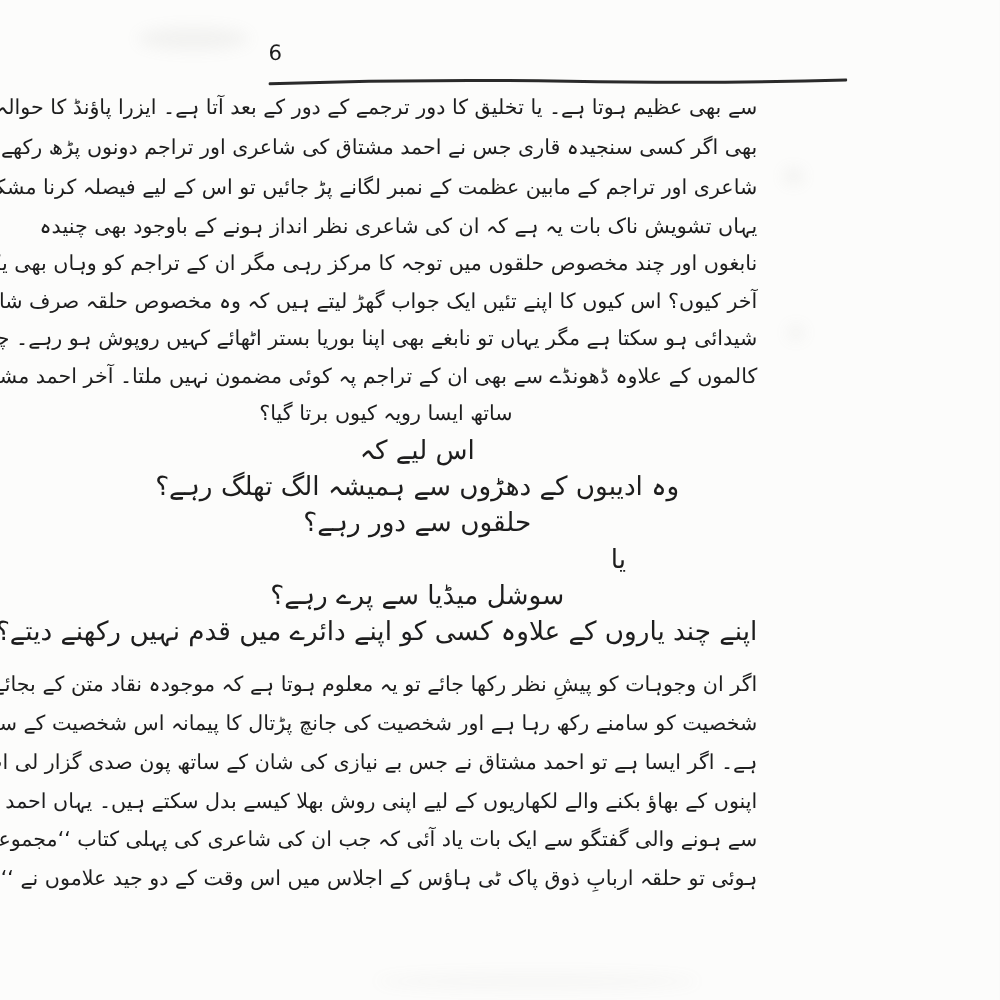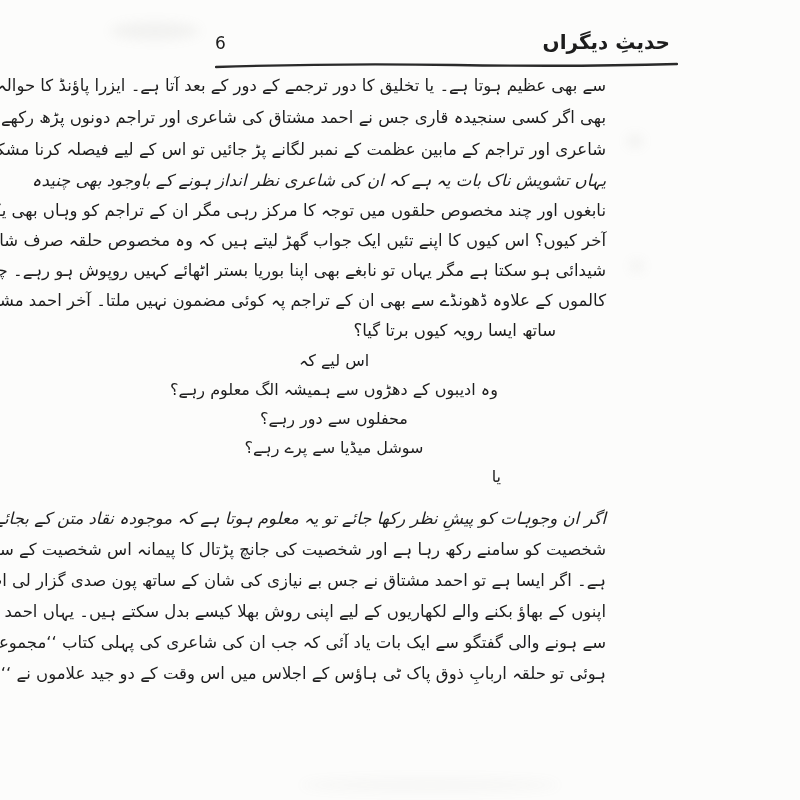--- a/index.html
+++ b/index.html
@@ -36,62 +36,62 @@
   .body-text{
     position:absolute;left:62px;top:70px;width:544px;
     direction:rtl;
   }
   .line{
     direction:rtl;white-space:nowrap;overflow:visible;
     font-size:16.5px;
   }
   .blk-p1,.blk-p2{line-height:32px;height:32px;}
   .blk-p2{line-height:30px;height:30px;}
-  .blk-q{line-height:29px;height:29px;font-size:16px;}
+  .blk-q{line-height:29px;height:29px;font-size:21px;}
   .blk-p3{line-height:31px;height:31px;}
   .gap-before{margin-top:12px;}
 
   .al-justify{text-align:justify;text-align-last:justify;}
-  .al-justify-indent{text-align:justify;text-align-last:justify;padding-left:148px;font-style:italic;}
+  .al-justify-indent{text-align:justify;text-align-last:justify;padding-left:148px;}
   .al-short-end{text-align:right;padding-right:60px;}
-  .al-question-end{text-align:right;padding-right:50px;}
+  .al-question-end{text-align:center;padding-right:50px;}
   .al-center{text-align:center;}
   .al-center-right{text-align:right;padding-right:105px;}
 </style>
 </head>
 <body>
 
 <div class="page">
 
   <div class="smudge s1"></div>
   <div class="smudge s2"></div>
   <div class="smudge s3"></div>
   <div class="smudge s4"></div>
 
-  <div class="hdr-title">حدیثِ دیگراں</div>
   <div class="hdr-num">6</div>
   <svg class="hdr-rule" width="463" height="10" viewBox="0 0 463 10">
     <path d="M1,7 Q 120,3 240,5 T 462,4" stroke="#2a2a2a" stroke-width="2.4" fill="none" stroke-linecap="round"></path>
   </svg>
 
   <div class="body-text">
       <div class="line blk-p1 al-justify">سے بھی عظیم ہوتا ہے۔ یا تخلیق کا دور ترجمے کے دور کے بعد آتا ہے۔ ایزرا پاؤنڈ کا حوالہ پڑھے بغیر</div>
       <div class="line blk-p1 al-justify">بھی اگر کسی سنجیدہ قاری جس نے احمد مشتاق کی شاعری اور تراجم دونوں پڑھ رکھے ہوں، کو ان کی</div>
       <div class="line blk-p1 al-justify">شاعری اور تراجم کے مابین عظمت کے نمبر لگانے پڑ جائیں تو اس کے لیے فیصلہ کرنا مشکل ہو جائے</div>
       <div class="line blk-p2 al-justify-indent">یہاں تشویش ناک بات یہ ہے کہ ان کی شاعری نظر انداز ہونے کے باوجود بھی چنیدہ</div>
       <div class="line blk-p2 al-justify">نابغوں اور چند مخصوص حلقوں میں توجہ کا مرکز رہی مگر ان کے تراجم کو وہاں بھی یکسر نظر انداز کیا گیا۔</div>
       <div class="line blk-p2 al-justify">آخر کیوں؟ اس کیوں کا اپنے تئیں ایک جواب گھڑ لیتے ہیں کہ وہ مخصوص حلقہ صرف شاعری کا</div>
       <div class="line blk-p2 al-justify">شیدائی ہو سکتا ہے مگر یہاں تو نابغے بھی اپنا بوریا بستر اٹھائے کہیں روپوش ہو رہے۔ چند ایک تعارفی</div>
       <div class="line blk-p2 al-justify">کالموں کے علاوہ ڈھونڈے سے بھی ان کے تراجم پہ کوئی مضمون نہیں ملتا۔ آخر احمد مشتاق کے</div>
       <div class="line blk-p2 al-question-end">ساتھ ایسا رویہ کیوں برتا گیا؟</div>
       <div class="line blk-q al-center">اس لیے کہ</div>
-      <div class="line blk-q al-center">وہ ادیبوں کے دھڑوں سے ہمیشہ الگ معلوم رہے؟</div>
-      <div class="line blk-q al-center">محفلوں سے دور رہے؟</div>
+      <div class="line blk-q al-center">وہ ادیبوں کے دھڑوں سے ہمیشہ الگ تھلگ رہے؟</div>
+      <div class="line blk-q al-center">حلقوں سے دور رہے؟</div>
+      <div class="line blk-q al-center-right">یا</div>
       <div class="line blk-q al-center">سوشل میڈیا سے پرے رہے؟</div>
-      <div class="line blk-q al-center-right">یا</div>
+      <div class="line blk-q al-center">اپنے چند یاروں کے علاوہ کسی کو اپنے دائرے میں قدم نہیں رکھنے دیتے؟</div>
       <div class="line blk-p3 al-justify-indent gap-before">اگر ان وجوہات کو پیشِ نظر رکھا جائے تو یہ معلوم ہوتا ہے کہ موجودہ نقاد متن کے بجائے</div>
       <div class="line blk-p3 al-justify">شخصیت کو سامنے رکھ رہا ہے اور شخصیت کی جانچ پڑتال کا پیمانہ اس شخصیت کے ساتھ تعلق کی نوعیت</div>
       <div class="line blk-p3 al-justify">ہے۔ اگر ایسا ہے تو احمد مشتاق نے جس بے نیازی کی شان کے ساتھ پون صدی گزار لی اب وہ</div>
       <div class="line blk-p3 al-justify">اپنوں کے بھاؤ بکنے والے لکھاریوں کے لیے اپنی روش بھلا کیسے بدل سکتے ہیں۔ یہاں احمد مشتاق</div>
       <div class="line blk-p3 al-justify">سے ہونے والی گفتگو سے ایک بات یاد آئی کہ جب ان کی شاعری کی پہلی کتاب ‘‘مجموعہ’’ شائع</div>
       <div class="line blk-p3 al-justify">ہوئی تو حلقہ اربابِ ذوق پاک ٹی ہاؤس کے اجلاس میں اس وقت کے دو جید علاموں نے ‘‘مجموعہ’’</div>
     </div>
 
 </div>
 

